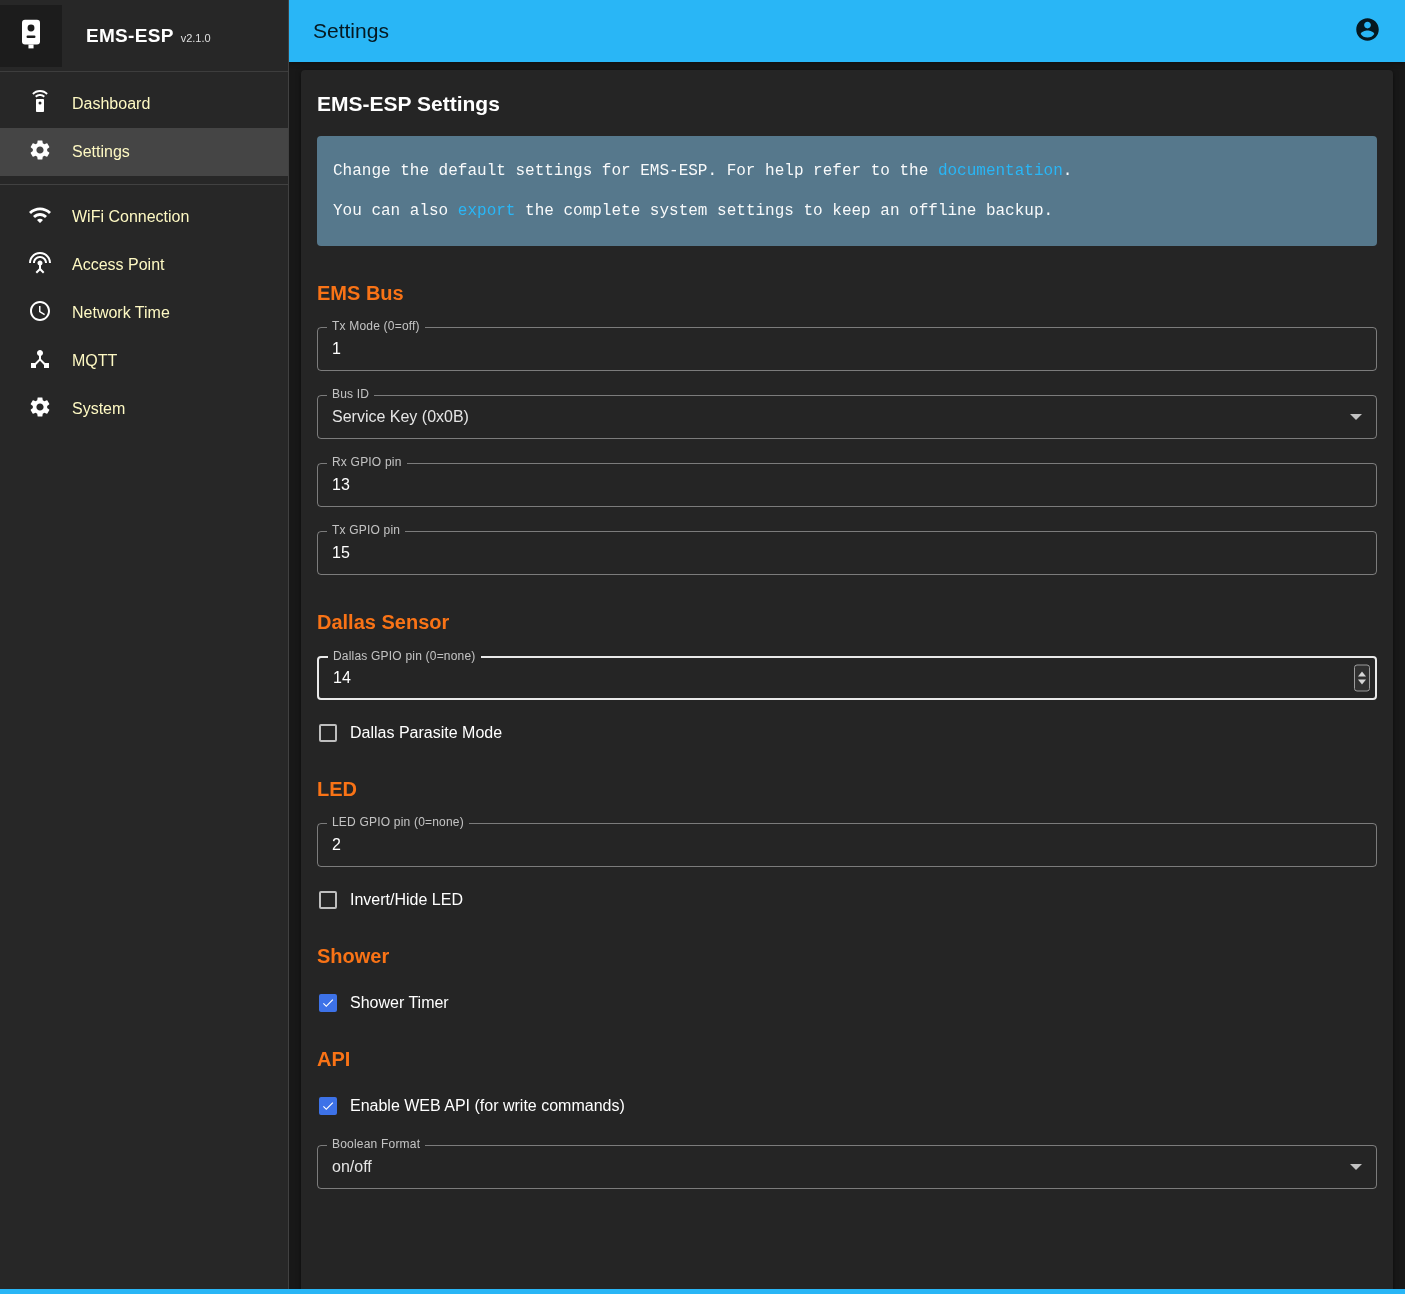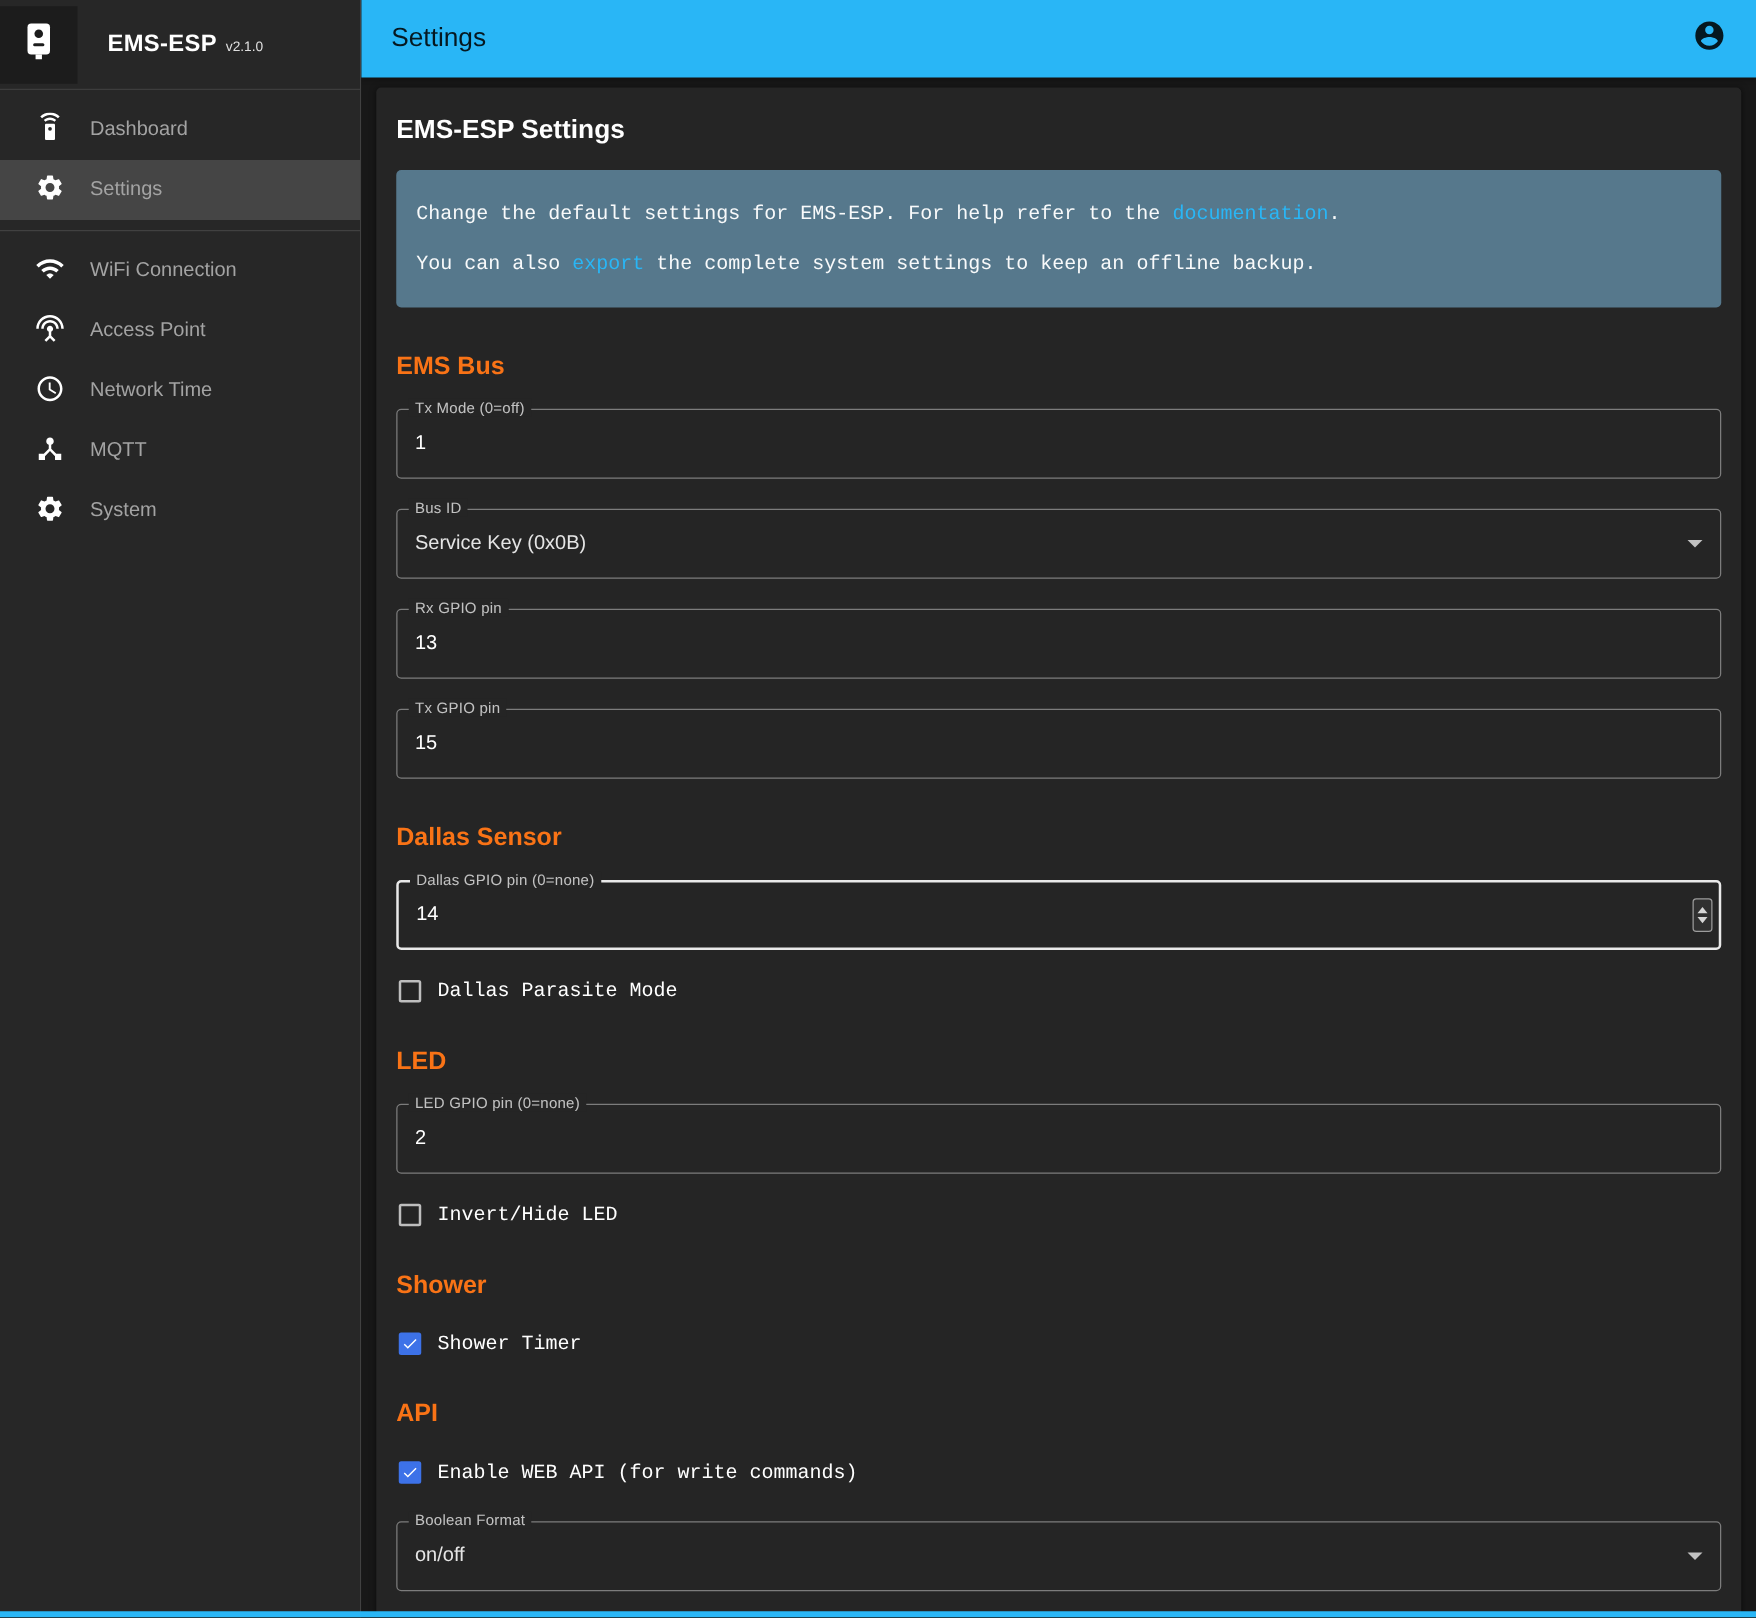--- a/index.html
+++ b/index.html
@@ -11,21 +11,21 @@
   .sidebar { width:289px; flex-shrink:0; background:#272727; border-right:1px solid rgba(255,255,255,0.12);
     display:flex; flex-direction:column; }
   .sidebar-header { height:72px; display:flex; align-items:center; border-bottom:1px solid rgba(255,255,255,0.10);text-align:right; }
   .logo-box { width:62px; height:62px; background:#1c1c1c; display:flex; align-items:center; justify-content:center; flex-shrink:0; }
   .app-name { color:#fff; font-weight:bold; font-size:19px; margin-left:24px; letter-spacing:0.3px; }
   .app-version { color:rgba(255,255,255,0.85); font-size:11px; margin-left:7px; padding-top:4px; }
   .nav-list { padding-top:8px; }
   .nav-item { height:48px; display:flex; align-items:center; padding-left:28px; cursor:pointer; }
   .nav-item.selected { background:#454545; }
   .nav-item svg { width:24px; height:24px; flex-shrink:0; }
-  .nav-label { color:#a3a3a3; font-size:16px; margin-left:20px; }
+  .nav-label { color:#fef9c3; font-size:16px; margin-left:20px; }
   .divider { height:1px; background:rgba(255,255,255,0.12); margin:8px 0; }
 
   
   .main { flex:1; display:flex; flex-direction:column; height:100%; background:#181818; overflow:hidden; }
   .appbar { height:62px; flex-shrink:0; background:#29b6f6; display:flex; align-items:center;
     padding:0 24px; box-shadow:0 2px 4px rgba(0,0,0,0.3); }
   .appbar-title { color:rgba(0,0,0,0.87); font-size:21px; font-weight:500; }
   .appbar-spacer { flex:1; }
   .account-btn { width:28px; height:28px; cursor:pointer; display:flex; align-items:center; justify-content:center; }
   .account-btn svg { width:27px; height:27px; }
@@ -35,21 +35,21 @@
     box-shadow:0 1px 5px rgba(0,0,0,0.5); }
   .card-title { color:#fff; font-size:21px; font-weight:bold; margin-bottom:20px; }
 
   .info-box { background:#56788c; border-radius:4px; padding:23px 16px; color:rgba(255,255,255,0.96);
     font-size:16px; line-height:24px; margin-bottom:8px;font-family:Liberation Mono, monospace; }
   .info-box p + p { margin-top:16px; }
   .link { color:#29b6f6; cursor:pointer; text-decoration:none; }
 
   .section-heading { color:#f97316; font-size:20px; font-weight:700; margin:36px 0 22px; }
 
-  .field { position:relative; border:1px solid rgba(255,255,255,0.4); border-radius:4px; height:56px;
+  .field { position:relative; border:1px solid rgba(255,255,255,0.4); border-radius:4px; height:44px;
     display:flex; align-items:center; margin-bottom:24px; }
   .field.focused { border:2px solid #e9e9e9; }
   .field-label { position:absolute; top:-9px; left:9px; background:#252525; padding:0 5px;
     font-size:12px; color:rgba(255,255,255,0.72); letter-spacing:0.2px; }
   .field input { flex:1; height:100%; background:transparent; border:none; outline:none;
     color:#fff; font-size:16px; padding:0 14px; font-family:inherit; }
   .field .select-value { flex:1; color:#e5e5e5; font-size:16px; padding:0 14px; cursor:pointer; }
   .select-arrow { position:absolute; right:14px; top:50%; transform:translateY(-50%); width:0; height:0;
     border-left:6px solid transparent; border-right:6px solid transparent;
     border-top:6px solid rgba(255,255,255,0.72); }
@@ -60,21 +60,21 @@
     border-bottom:5px solid #d6d6d6; margin-bottom:3px; }
   .spin-down { width:0; height:0; border-left:4px solid transparent; border-right:4px solid transparent;
     border-top:5px solid #d6d6d6; }
 
   .check-row { display:flex; align-items:center; margin:0 0 26px 2px; cursor:pointer; }
   .checkbox { width:18px; height:18px; border:2px solid rgba(255,255,255,0.7); border-radius:2px;
     flex-shrink:0; display:flex; align-items:center; justify-content:center; background:transparent; }
   .checkbox .check-icon { display:none; width:16px; height:16px; }
   .checkbox.checked { border-color:#3d72e8; background:#3d72e8; }
   .checkbox.checked .check-icon { display:block; }
-  .check-label { color:#fff; font-size:16px; margin-left:13px;font-family:Liberation Mono, monospace; }
+  .check-label { color:#fff; font-size:16px; margin-left:13px; }
 
   .bottom-strip { position:absolute; left:0; bottom:0; width:1405px; height:5px; background:#29b6f6; z-index:10; }
 </style>
 </head>
 <body>
 
 <div class="root">
 
   <div class="sidebar">
     <div class="sidebar-header">

